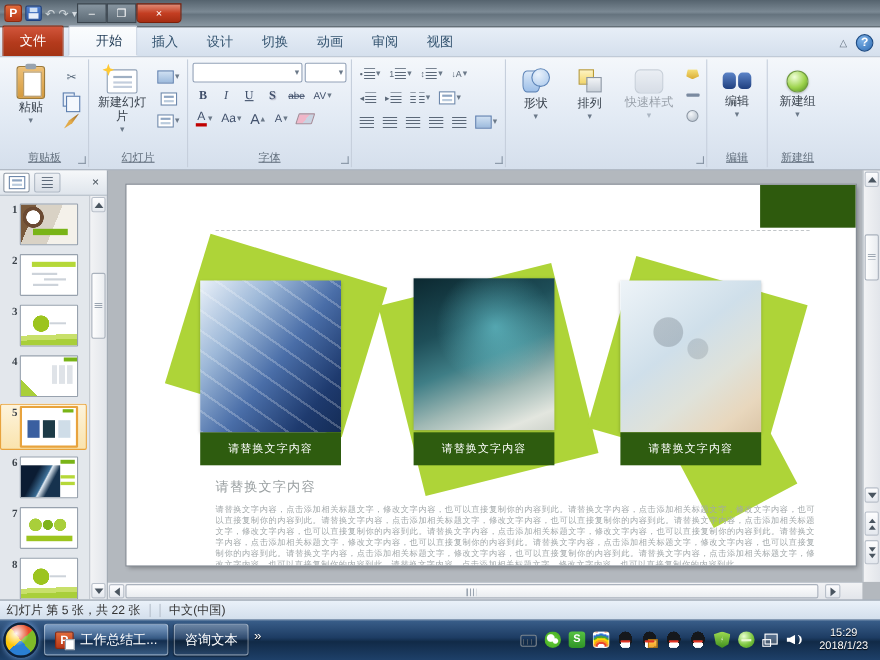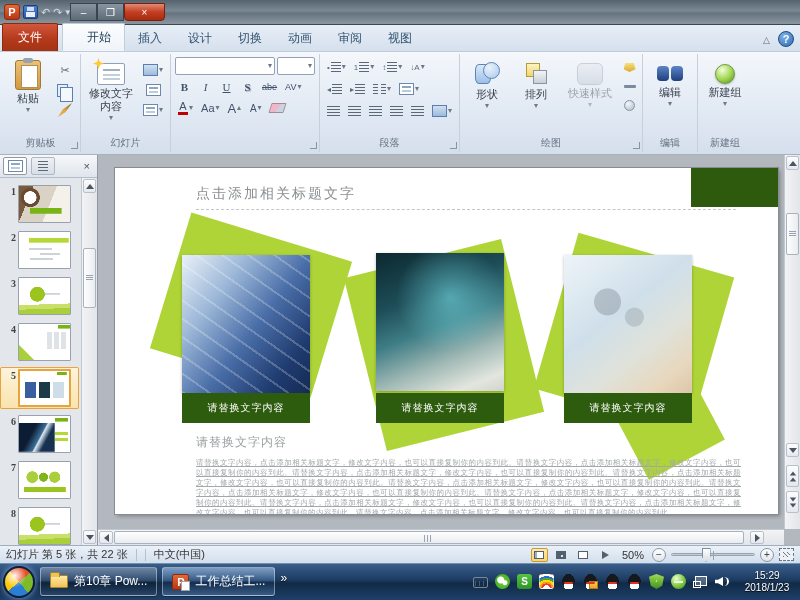--- a/index.html
+++ b/index.html
@@ -25,21 +25,21 @@
   .tab{padding:5px 13px 4px;font-size:12px;color:#33536f;white-space:nowrap;}
   .tab.file{background:linear-gradient(#d2563c,#b43a1c 55%,#a33314);color:#fff;border:1px solid #8d2a0e;border-bottom:none;border-radius:2px 2px 0 0;margin-right:4px;padding:5px 15px 5px;}
   .tab.active{background:linear-gradient(#fbfdfe,#f0f4fa);border:1px solid #c1cbda;border-bottom:1px solid #f3f6fa;border-radius:2px 2px 0 0;color:#1f3a55;padding-left:24px;}
   .tabspacer{flex:1;}
   .collapsechev{color:#5d6b7a;font-size:9px;margin:0 8px 6px 0;}
   .helpbtn{width:16px;height:16px;border-radius:50%;background:radial-gradient(circle at 35% 30%,#7db2e8,#2f6cb3);color:#fff;font-size:11px;font-weight:bold;display:flex;align-items:center;justify-content:center;margin:0 4px 4px 0;border:1px solid #1d4a82;}
 
   
   .ribbon{position:absolute;left:0;top:52px;width:800px;height:103px;background:linear-gradient(#f4f7fb,#e2eaf4 55%,#d5dfec);border-bottom:1px solid #a7b1c0;display:flex;padding:2px 0 0 1px;}
   .grp{position:relative;height:98px;border-right:1px solid #c6cfdc;padding:3px 4px 16px;display:flex;gap:3px;}
-  .grplabel{position:absolute;left:0;right:0;bottom:2px;text-align:center;font-size:10px;color:#64717f;}
+  .grplabel{position:absolute;left:0;right:0;bottom:2px;text-align:center;font-size:10px;color:#64717f;text-decoration:underline;}
   .launcher{position:absolute;right:2px;bottom:3px;width:7px;height:7px;border-right:1px solid #8794a4;border-bottom:1px solid #8794a4;}
   .bigbtn{width:46px;display:flex;flex-direction:column;align-items:center;gap:2px;padding-top:2px;font-size:11px;color:#39424d;text-align:center;line-height:13px;border:1px solid transparent;border-radius:2px;}
   .dd{font-size:8px;color:#6b7989;line-height:6px;}
   .col{display:flex;flex-direction:column;gap:2px;}
   .row{display:flex;gap:2px;align-items:center;}
   .sbtn{height:18px;min-width:19px;padding:0 2px;display:flex;align-items:center;justify-content:center;font-size:11px;color:#41506b;border:1px solid transparent;border-radius:2px;gap:1px;}
   .disabled{opacity:.45;}
 
   .ic-paste{width:26px;height:30px;background:linear-gradient(#edc077,#d49a3e);border:1px solid #9c७a3a;border:1px solid #9c7a3a;border-radius:3px;position:relative;}
   .ic-paste::before{content:'';position:absolute;left:7px;top:-3px;width:10px;height:5px;background:#98a3af;border-radius:2px;}
@@ -113,21 +113,21 @@
   .stitle{position:absolute;left:81px;top:17px;font-size:14px;color:#8a8f93;letter-spacing:2px;}
   .sline{position:absolute;left:81px;top:41px;width:540px;border-top:1px dashed #c2c6c9;}
   .scorner{position:absolute;right:0;top:0;width:87px;height:39px;background:#2e5a0d;}
   .lime{position:absolute;background:#aed438;}
   .cardimg{position:absolute;width:128px;height:138px;box-shadow:0 1px 3px rgba(0,0,0,.25);}
   .img1{background:repeating-linear-gradient(35deg,rgba(255,255,255,.22) 0 2px,transparent 2px 15px),linear-gradient(128deg,#eaf1f9 0%,#9db8d8 28%,#4a6ea8 55%,#1e3a6e 82%,#142c56 100%);}
   .img2{background:radial-gradient(circle at 58% 32%,rgba(120,225,235,.55),transparent 45%),linear-gradient(158deg,#0c2830 0%,#1e4e58 32%,#3f7e86 52%,#9fb8b4 72%,#e3e6df 90%,#cfd4cc 100%);}
   .img3{background:radial-gradient(circle at 34% 34%,rgba(95,105,115,.30) 13px,transparent 14px),radial-gradient(circle at 55% 45%,rgba(95,105,115,.22) 9px,transparent 10px),linear-gradient(142deg,#eef4f8 0%,#cfdfea 42%,#dfe2da 66%,#e8d7bd 86%,#dcc6a8 100%);}
   .cap{position:absolute;width:128px;height:30px;background:#2e5c0f;color:#fff;font-size:10px;letter-spacing:1px;display:flex;align-items:center;justify-content:center;}
   .ssub{position:absolute;left:81px;top:266px;font-size:12px;color:#9aa0a2;letter-spacing:1px;}
-  .sbody{position:absolute;left:81px;top:290px;width:545px;font-size:7.5px;line-height:10px;color:#a2a8aa;text-align:justify;letter-spacing:.5px;text-decoration:underline;}
+  .sbody{position:absolute;left:81px;top:290px;width:545px;font-size:7.5px;line-height:10px;color:#a2a8aa;text-align:justify;letter-spacing:.5px;}
   .vscroll{position:absolute;right:0;top:0;bottom:16px;width:16px;background:linear-gradient(to right,#f2f3f5,#e2e5ea);border-left:1px solid #c2c8d0;}
   .hscroll{position:absolute;left:0;right:16px;bottom:0;height:16px;background:linear-gradient(#f2f3f5,#e2e5ea);border-top:1px solid #c2c8d0;}
   .hthumb{position:absolute;top:1px;height:13px;left:16px;right:40px;background:linear-gradient(#fefefe,#e9ecf0);border:1px solid #aab2bd;border-radius:2px;}
   .hgrip{position:absolute;top:3px;left:50%;width:9px;height:7px;margin-left:-5px;background:repeating-linear-gradient(to right,#9aa4b0 0 1px,transparent 1px 3px);}
   .harr{position:absolute;top:1px;width:14px;height:13px;display:flex;align-items:center;justify-content:center;background:linear-gradient(#fdfdfe,#e4e8ee);border:1px solid #b9c0ca;border-radius:2px;}
   .dbl{display:flex;flex-direction:column;align-items:center;gap:1px;}
   .dbl .t{transform:scale(.8);}
 
   
   .statusbar{position:absolute;left:0;top:545px;width:800px;height:18px;background:linear-gradient(#eaf1f9,#d3dfec);border-top:1px solid #a3aebc;display:flex;align-items:center;font-size:11px;color:#333;padding:0 6px;gap:8px;}
@@ -231,21 +231,21 @@
             <span class="ic-brush"></span>
           </span>
       </div>
       <span class="grplabel">剪贴板</span>
       <span class="launcher"></span>
     </div>
 
     <div class="grp">
       <div class="bigbtn" style="width:52px;">
         <span class="ic-newslide"></span>
-        <span>修改文字内容</span>
+        <span>新建幻灯片</span>
         <span class="dd">▾</span>
       </div>
       <div class="col" style="padding-top:4px;">
         <span class="sbtn">
             <span class="ic-slide-blue"></span>
             <span class="dd">▾</span>
           </span>
         <span class="sbtn">
             <span class="ic-slide-sm"></span>
           </span>
@@ -296,20 +296,21 @@
             </span>
           <span class="sbtn" style="font-size:10px;">
               <span>A</span>
               <span class="dd">▾</span>
             </span>
           <span class="sbtn">
               <span class="ic-eraser"></span>
             </span>
         </div>
       </div>
+      <span class="grplabel">字体</span>
       <span class="launcher"></span>
     </div>
 
     <div class="grp">
       <div class="col" style="gap:4px;padding-top:1px;">
         <div class="row">
           <span class="sbtn">
               <span class="pre">•</span>
               <span class="li short"></span>
               <span class="dd">▾</span>
@@ -362,21 +363,20 @@
             </span>
           <span class="sbtn">
               <span class="li"></span>
             </span>
           <span class="sbtn">
               <span class="ic-slide-blue"></span>
               <span class="dd">▾</span>
             </span>
         </div>
       </div>
-      <span class="grplabel">段落</span>
       <span class="launcher"></span>
     </div>
 
     <div class="grp">
       <div class="bigbtn">
         <span class="ic-shapes"></span>
         <span>形状</span>
         <span class="dd">▾</span>
       </div>
       <div class="bigbtn">
@@ -393,21 +393,20 @@
         <span class="mini">
             <span class="ic-fill"></span>
           </span>
         <span class="mini">
             <span class="ic-outline"></span>
           </span>
         <span class="mini">
             <span class="ic-fx"></span>
           </span>
       </div>
-      <span class="grplabel">绘图</span>
       <span class="launcher"></span>
     </div>
 
     <div class="grp">
       <div class="bigbtn">
         <span class="ic-binoc"></span>
         <span>编辑</span>
         <span class="dd">▾</span>
       </div>
       <span class="grplabel">编辑</span>
@@ -481,21 +480,20 @@
             </span>
           <span class="arrbtn" style="bottom:1px;">
               <span class="tri-down"></span>
             </span>
         </div>
       </div>
     </div>
 
     <div class="editor">
       <div class="slide">
-        <span class="stitle">点击添加相关标题文字</span>
         <span class="sline"></span>
         <span class="scorner"></span>
 
         <span class="lime" style="left:52px;top:66px;width:168px;height:142px;transform:rotate(17deg);"></span>
         <span class="lime" style="left:248px;top:88px;width:162px;height:178px;transform:rotate(-14deg);"></span>
         <span class="lime" style="left:438px;top:84px;width:162px;height:162px;transform:rotate(16deg);"></span>
         <span class="lime" style="left:512px;top:224px;width:86px;height:72px;transform:rotate(-28deg);"></span>
 
         <span class="cardimg img1" style="left:67px;top:87px;"></span>
         <span class="cardimg img2" style="left:261px;top:85px;"></span>
@@ -544,53 +542,30 @@
           </span>
       </div>
     </div>
   </div>
 
   <div class="statusbar">
     <span>幻灯片 第 5 张，共 22 张</span>
     <span class="ssep"></span>
     <span class="ssep"></span>
     <span>中文(中国)</span>
-    <div class="sright">
-      <span class="vb active">
-          <span class="vbi-normal"></span>
-        </span>
-      <span class="vb">
-          <span class="vbi-sorter"></span>
-        </span>
-      <span class="vb">
-          <span class="vbi-read"></span>
-        </span>
-      <span class="vb">
-          <span class="vbi-show"></span>
-        </span>
-      <span style="margin:0 3px;">50%</span>
-      <span class="zoombtn">−</span>
-      <span class="ztrack">
-        <span class="ztick"></span>
-        <span class="zthumb"></span>
-      </span>
-      <span class="zoombtn">+</span>
-      <span class="fitbtn"></span>
-    </div>
   </div>
 
   <div class="taskbar">
     <span class="orb"></span>
-    <span class="tbtn">
-      <span class="ic-folder"></span>
-      <span>第10章 Pow...</span>
-    </span>
     <span class="tbtn active">
       <span class="ic-pptfile">P</span>
       <span>工作总结工...</span>
+    </span>
+    <span class="tbtn">
+      <span>咨询文本</span>
     </span>
     <span class="chev">»</span>
     <div class="tray">
       <span class="ti ti-kbd"></span>
       <span class="ti ti-wechat"></span>
       <span class="ti ti-sogou">S</span>
       <span class="ti ti-rainbow"></span>
       <span class="ti ti-qq"></span>
       <span class="ti ti-qq case"></span>
       <span class="ti ti-qq"></span>

